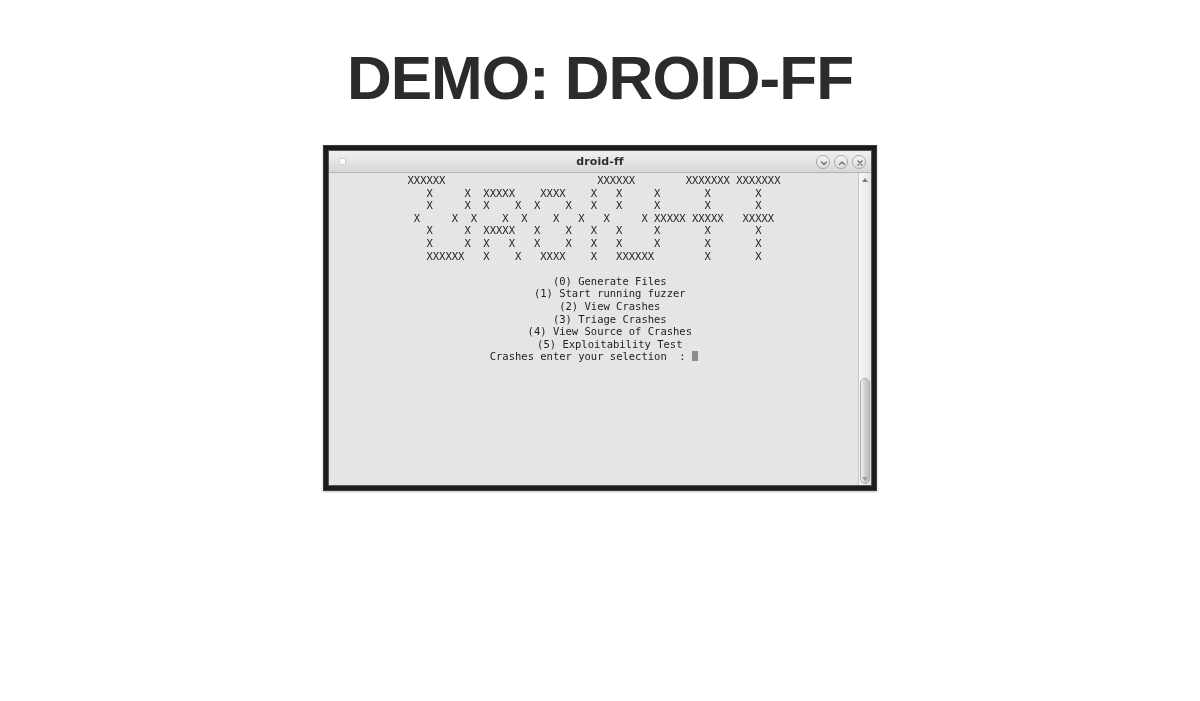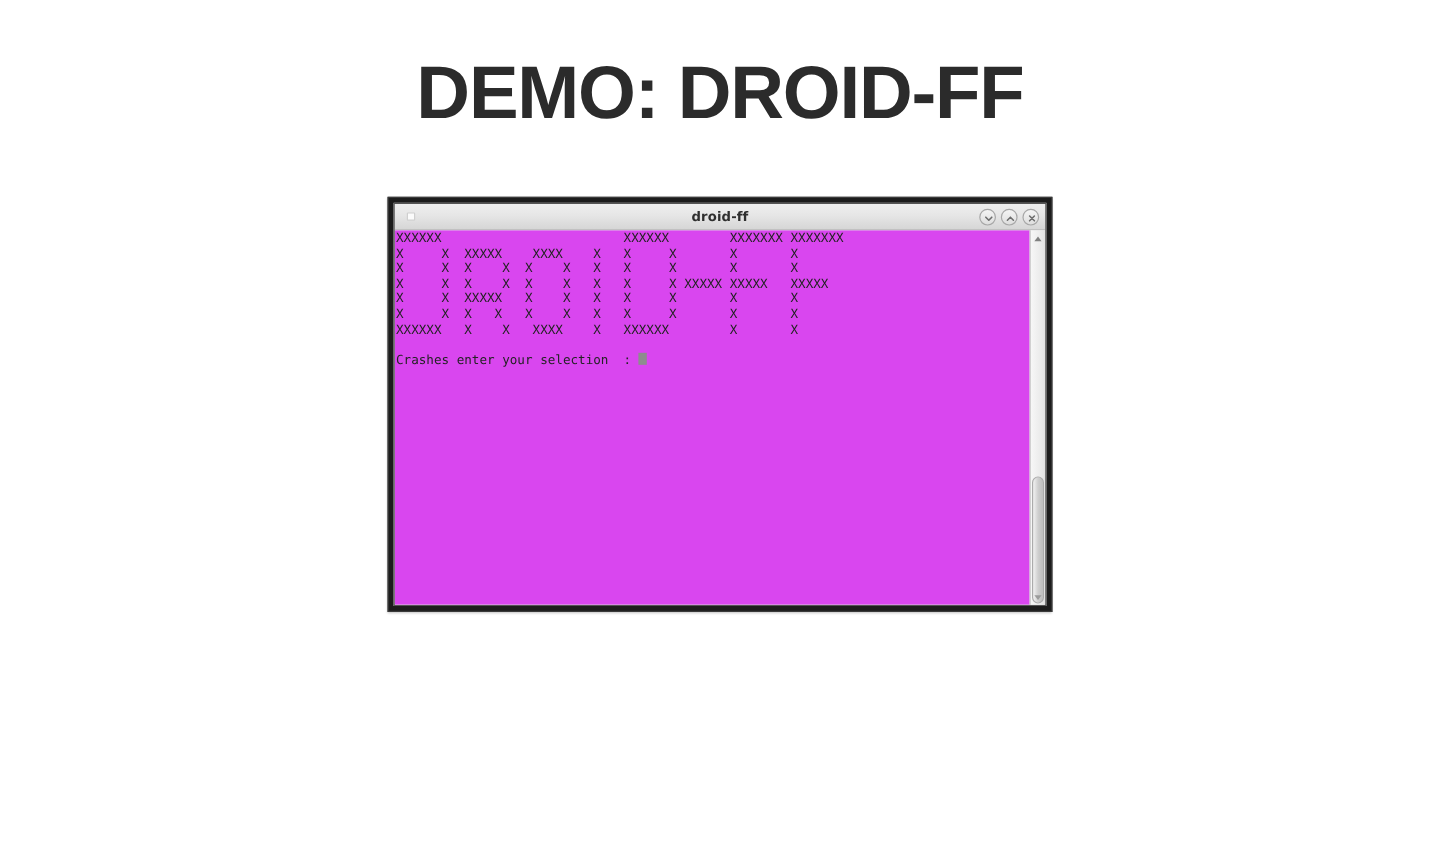--- a/index.html
+++ b/index.html
@@ -32,21 +32,21 @@
     letter-spacing: -1px;
     color: #2b2b2b;
     line-height: 72px;
     white-space: nowrap;
   }
 
   
   #terminal-window {
     position: absolute;
     left: 323px;
-    top: 164px;
+    top: 145px;
     width: 554px;
     height: 346px;
     background: #1c1c1c;
     border: 1px solid #3a3a3a;
     padding: 4px;
     box-shadow: 0 1px 2px rgba(0,0,0,0.25);
   }
 
   #terminal-inner {
     position: relative;
@@ -109,23 +109,24 @@
   }
   .win-btn svg { position: absolute; left: 2px; top: 2px; }
 
   
   #terminal-body {
     position: absolute;
     left: 0;
     top: 22px;
     right: 13px;
     bottom: 0;
-    background: #d946ef;
+    background: #e5e5e5;
     overflow: hidden;
     padding: 1px 0 0 0;
+    text-align: center;
   }
 
   #terminal-text {
     font-family: "DejaVu Sans Mono", monospace;
     font-size: 10.5px;
     line-height: 12.6px;
     color: #232323;
     white-space: pre;
     letter-spacing: 0px;
     padding-left: 1px;
@@ -223,21 +224,27 @@
       </div>
 
       <div id="terminal-body">
         <div id="terminal-text"><span>XXXXXX                        XXXXXX        XXXXXXX XXXXXXX
 X     X  XXXXX    XXXX    X   X     X       X       X
 X     X  X    X  X    X   X   X     X       X       X
 X     X  X    X  X    X   X   X     X XXXXX XXXXX   XXXXX
 X     X  XXXXX   X    X   X   X     X       X       X
 X     X  X   X   X    X   X   X     X       X       X
 XXXXXX   X    X   XXXX    X   XXXXXX        X       X
-</span><span class="blank-line"></span><span>Crashes enter your selection  : </span><span class="cursor-block"></span></div>
+</span><span class="blank-line"></span><span>     (0) Generate Files
+     (1) Start running fuzzer
+     (2) View Crashes
+     (3) Triage Crashes
+     (4) View Source of Crashes
+     (5) Exploitability Test
+</span><span>Crashes enter your selection  : </span><span class="cursor-block"></span></div>
       </div>
 
       <div id="scrollbar">
         <div class="sb-arrow" id="sb-arrow-up">
           <div class="sb-tri sb-tri-up"></div>
         </div>
         <div id="sb-thumb"></div>
         <div class="sb-arrow" id="sb-arrow-down">
           <div class="sb-tri sb-tri-down"></div>
         </div>

